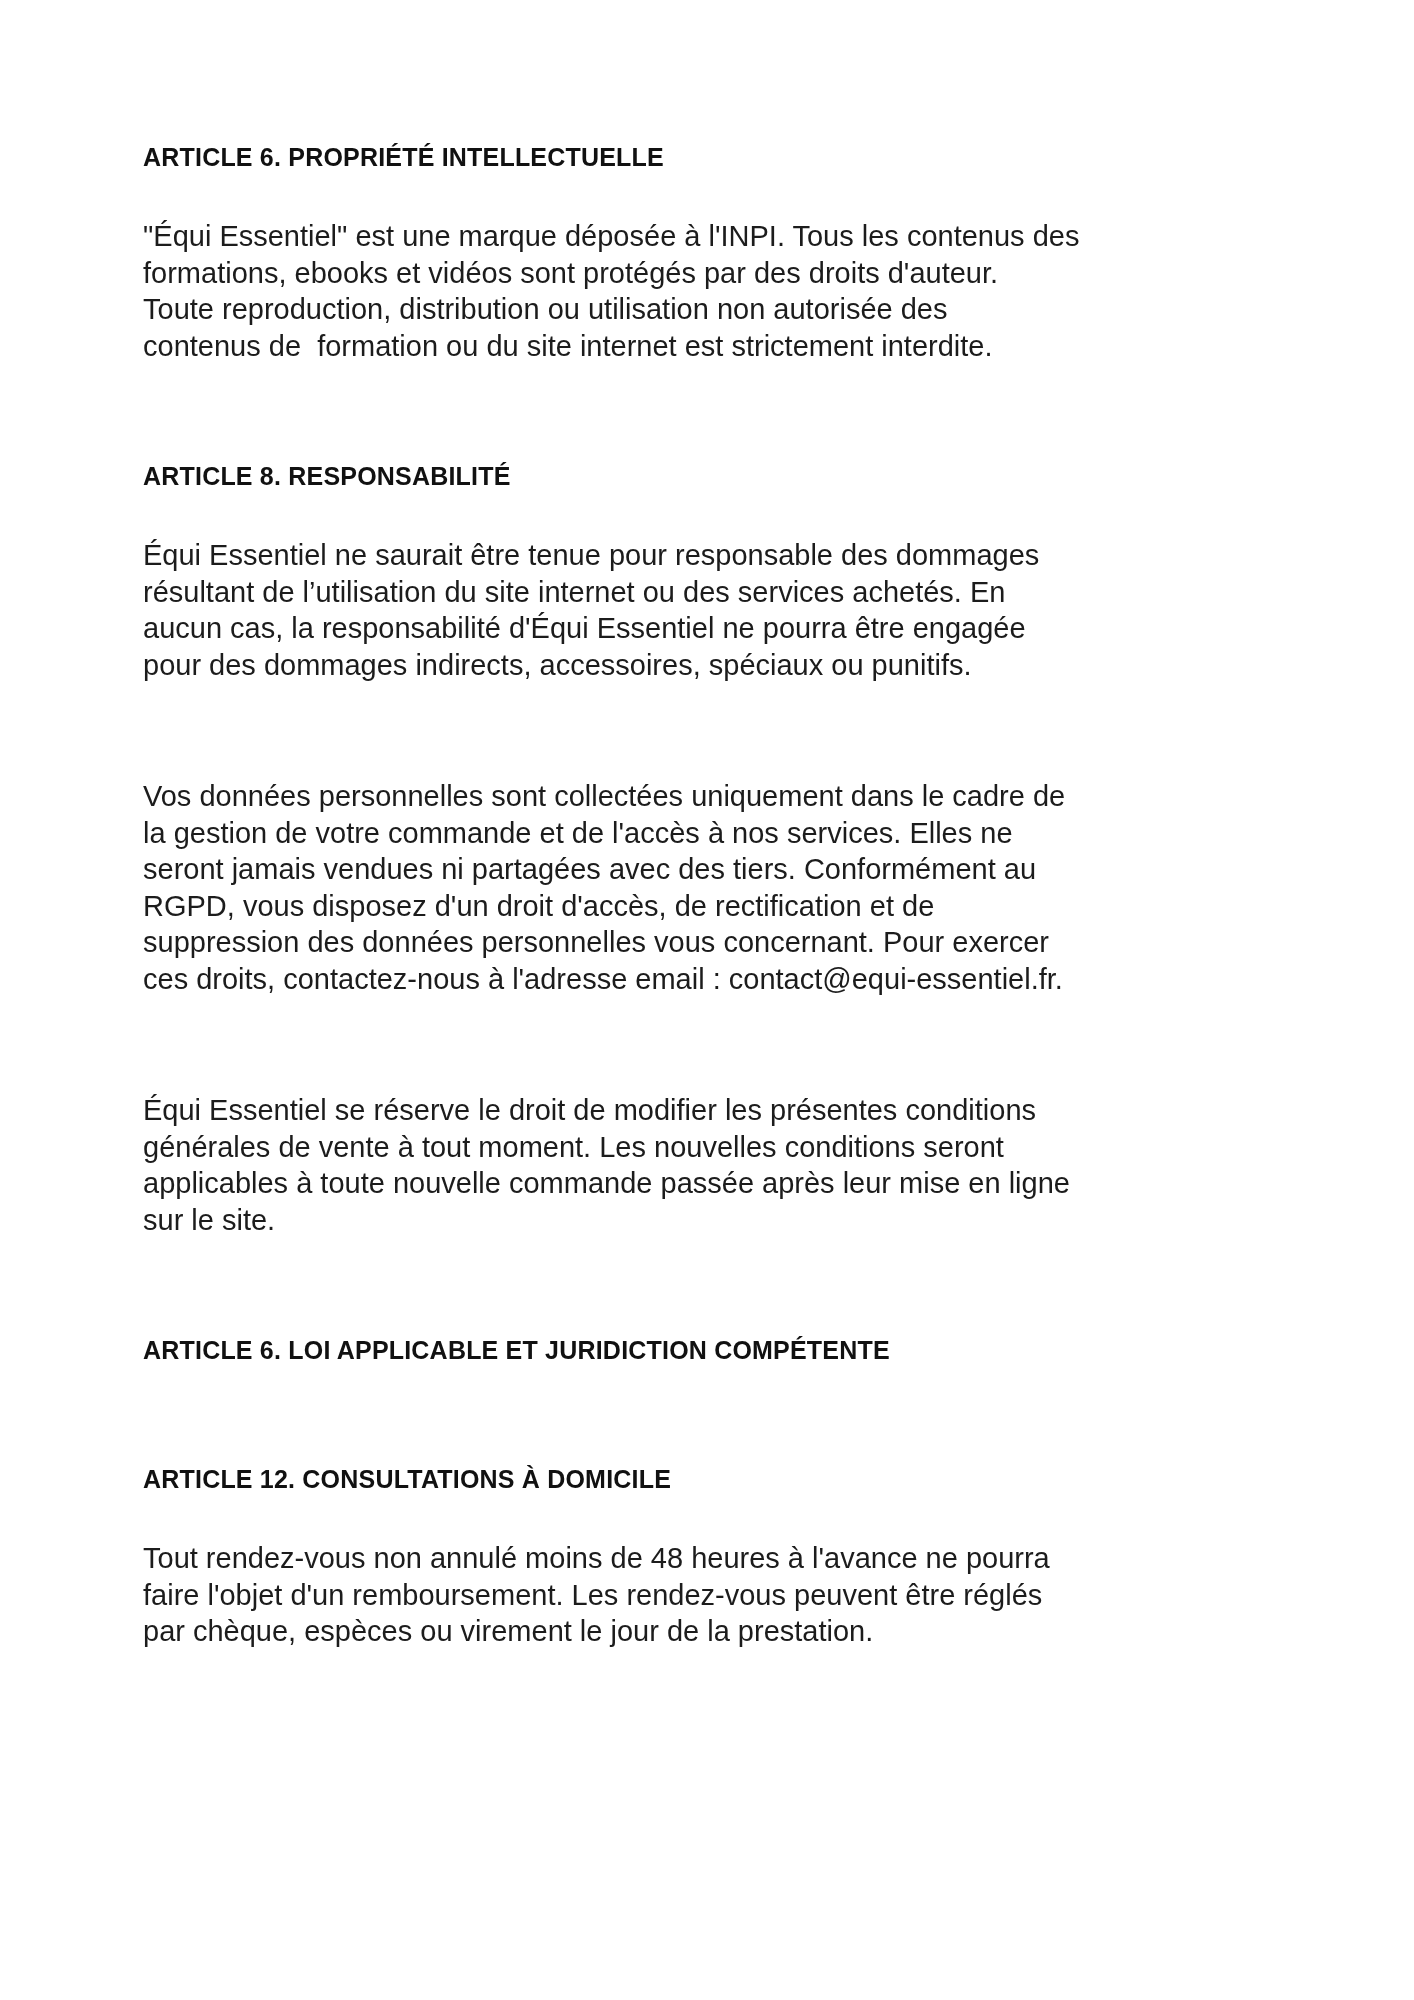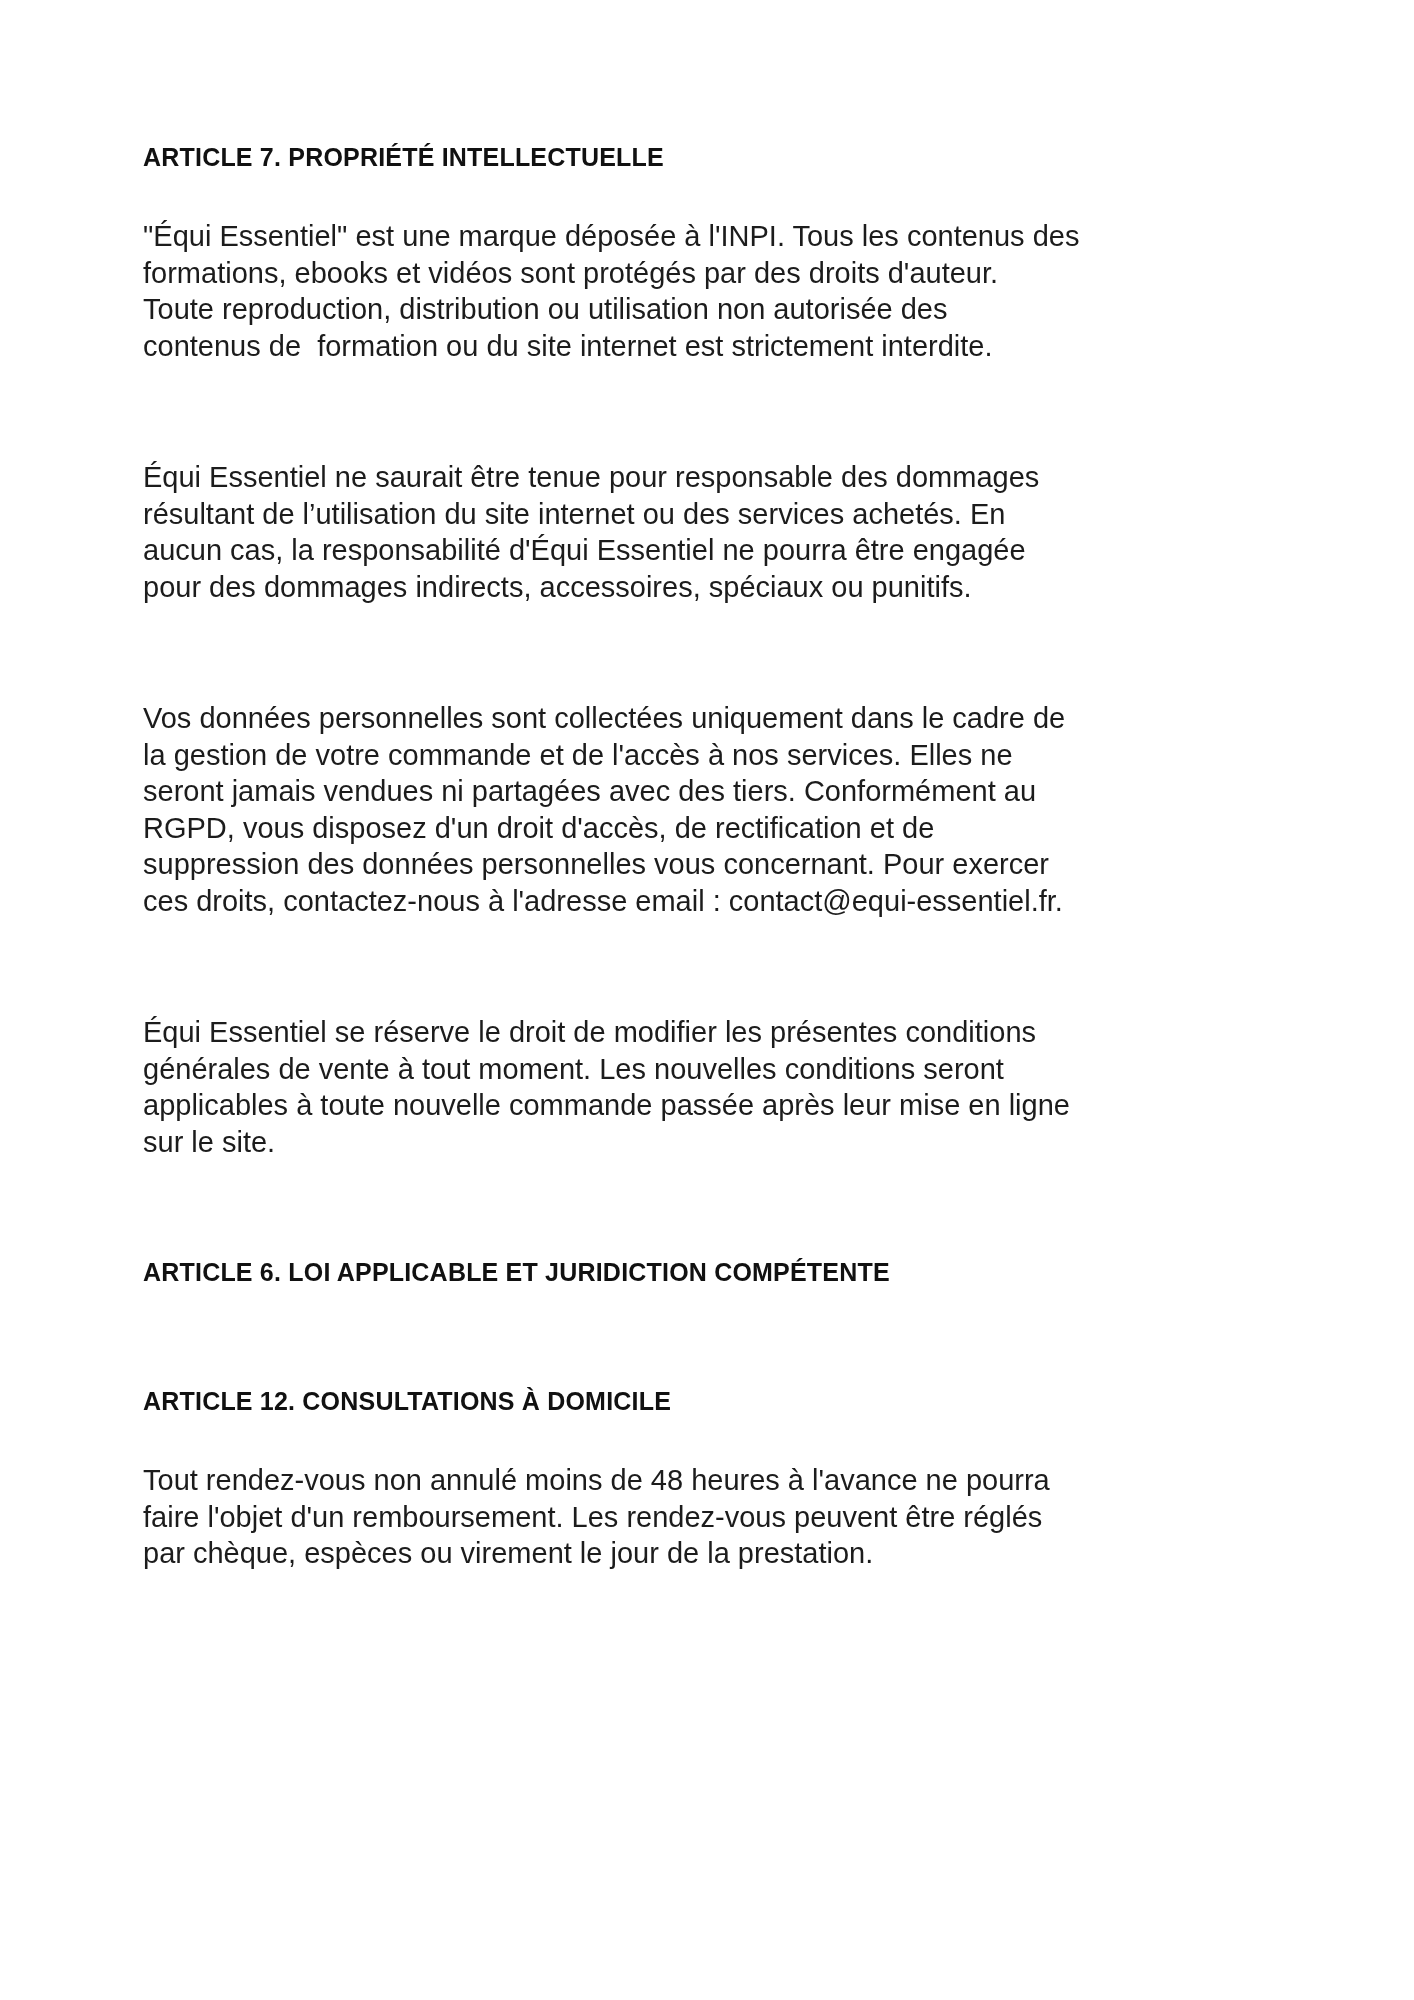--- a/index.html
+++ b/index.html
@@ -43,28 +43,29 @@
     white-space: pre-wrap;
   }
 </style>
 </head>
 <body>
 
 <div class="page">
   <div class="content">
 
     <section class="article-section">
-      <h2 class="article-heading">ARTICLE 7. PROPRIÉTÉ INTELLECTUELLE</h2>
+      <h2 class="article-heading">ARTICLE 6. PROPRIÉTÉ INTELLECTUELLE</h2>
       <p class="article-paragraph">"Équi Essentiel" est une marque déposée à l'INPI. Tous les contenus des
 formations, ebooks et vidéos sont protégés par des droits d'auteur.
 Toute reproduction, distribution ou utilisation non autorisée des
 contenus de  formation ou du site internet est strictement interdite.</p>
     </section>
 
     <section class="article-section">
+      <h2 class="article-heading">ARTICLE 8. RESPONSABILITÉ</h2>
       <p class="article-paragraph">Équi Essentiel ne saurait être tenue pour responsable des dommages
 résultant de l’utilisation du site internet ou des services achetés. En
 aucun cas, la responsabilité d'Équi Essentiel ne pourra être engagée
 pour des dommages indirects, accessoires, spéciaux ou punitifs.</p>
     </section>
 
     <section class="article-section">
       <p class="article-paragraph">Vos données personnelles sont collectées uniquement dans le cadre de
 la gestion de votre commande et de l'accès à nos services. Elles ne
 seront jamais vendues ni partagées avec des tiers. Conformément au

